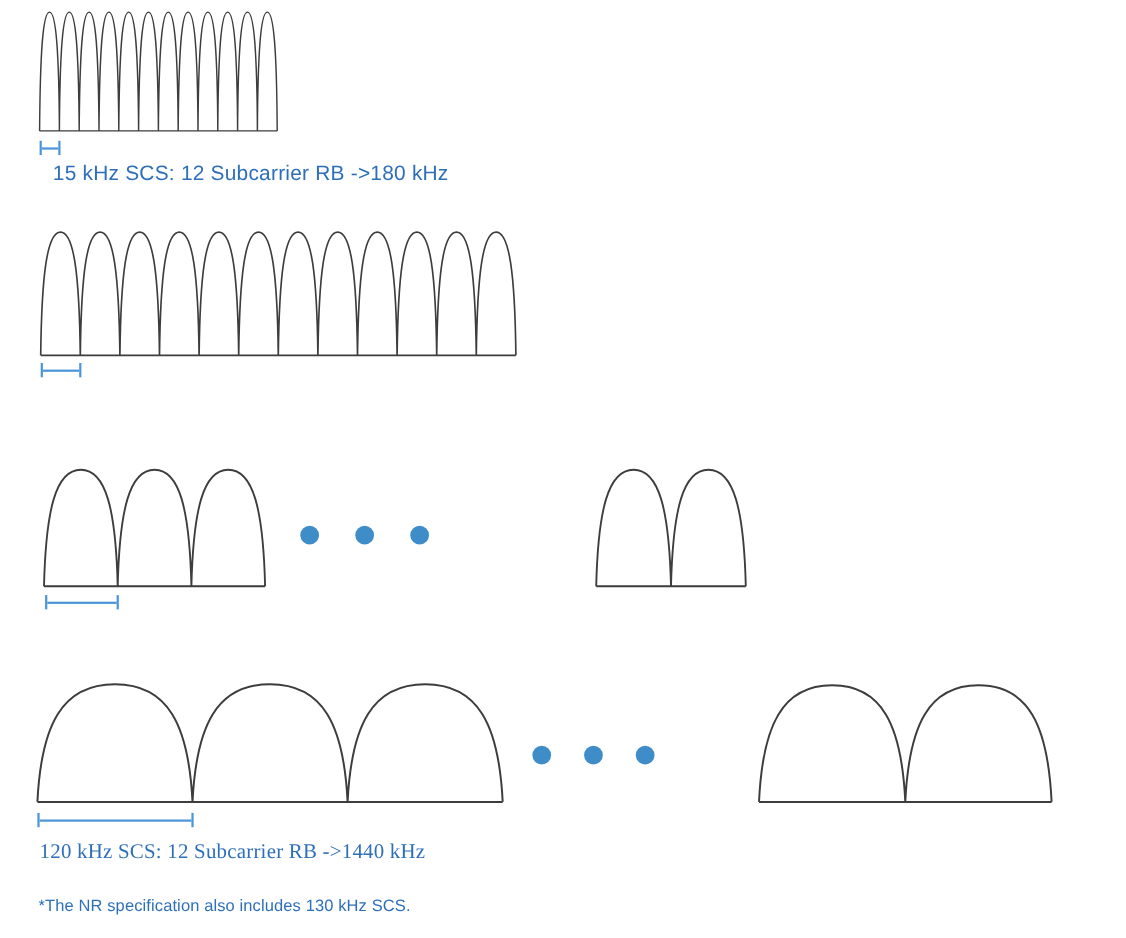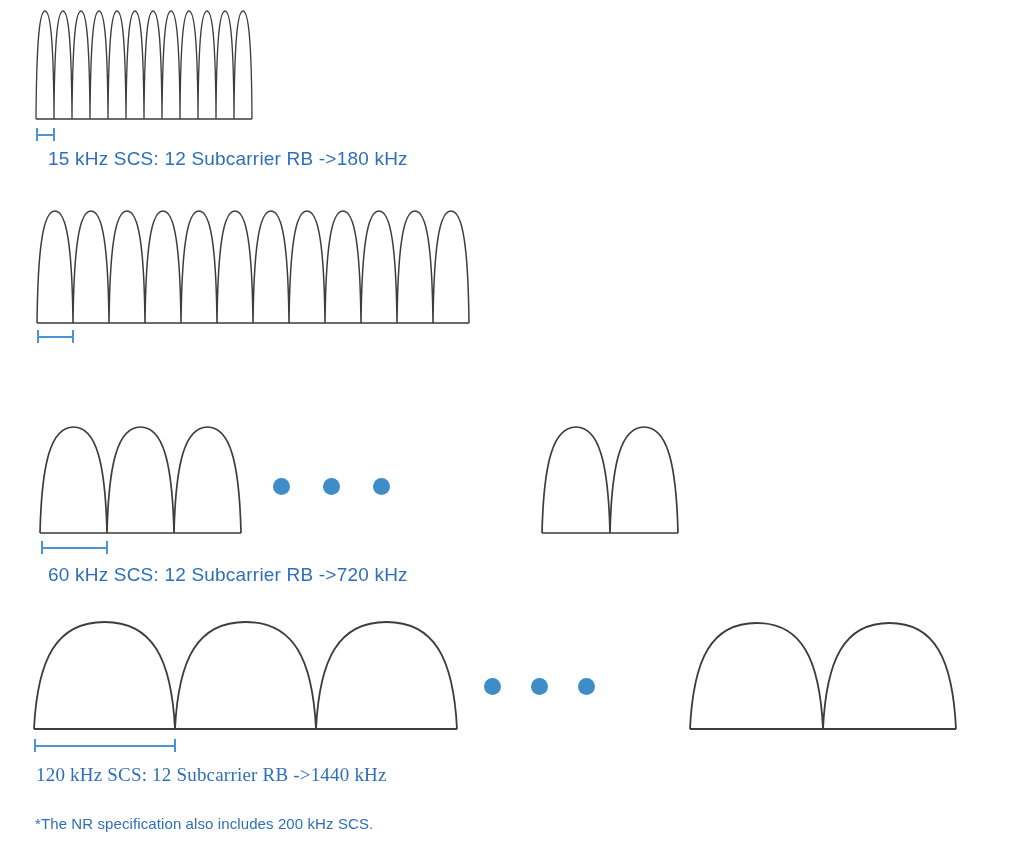--- a/index.html
+++ b/index.html
@@ -118,33 +118,32 @@
     <span class="dot"></span>
     <span class="dot"></span>
     <span class="dot"></span>
   </div>
   <svg class="lobes pos-r3g2" viewBox="0 0 136 106" width="136" height="106">
       <path d="M 0 106 H 136 M 0 106 C 1.7 36.0 10.9 0 34.0 0 C 57.1 0 66.3 36.0 68 106 M 68 106 C 69.7 36.0 78.9 0 102.0 0 C 125.1 0 134.3 36.0 136 106" fill="none" stroke="#3d3d3d" stroke-width="1.7" stroke-linejoin="round" stroke-linecap="butt"></path>
     </svg>
   <div class="bracket pos-br3">
     <span class="bar"></span>
   </div>
-  <div class="rowlabel pos-l3">60 kHz SCS: 12 Subcarrier RB -&gt;720 kHz</div>
 
   <svg class="lobes pos-r4g1" viewBox="0 0 423 107" width="423" height="107">
       <path d="M 0 107 H 423 M 0 107 C 3.5 36.4 22.6 0 70.5 0 C 118.4 0 137.5 36.4 141 107 M 141 107 C 144.5 36.4 163.6 0 211.5 0 C 259.4 0 278.5 36.4 282 107 M 282 107 C 285.5 36.4 304.6 0 352.5 0 C 400.4 0 419.5 36.4 423 107" fill="none" stroke="#3d3d3d" stroke-width="1.8" stroke-linejoin="round" stroke-linecap="butt"></path>
     </svg>
   <div class="dots pos-d4">
     <span class="dot"></span>
     <span class="dot"></span>
     <span class="dot"></span>
   </div>
   <svg class="lobes pos-r4g2" viewBox="0 0 266 106" width="266" height="106">
       <path d="M 0 106 H 266 M 0 106 C 3.3 36.0 21.3 0 66.5 0 C 111.7 0 129.7 36.0 133 106 M 133 106 C 136.3 36.0 154.3 0 199.5 0 C 244.7 0 262.7 36.0 266 106" fill="none" stroke="#3d3d3d" stroke-width="1.8" stroke-linejoin="round" stroke-linecap="butt"></path>
     </svg>
   <div class="bracket pos-br4">
     <span class="bar"></span>
   </div>
   <div class="rowlabel pos-l4">120 kHz SCS: 12 Subcarrier RB -&gt;1440 kHz</div>
 
-  <div class="footnote">*The NR specification also includes 200 kHz SCS.</div>
+  <div class="footnote">*The NR specification also includes 130 kHz SCS.</div>
 
 </div>
 
 </body></html>

